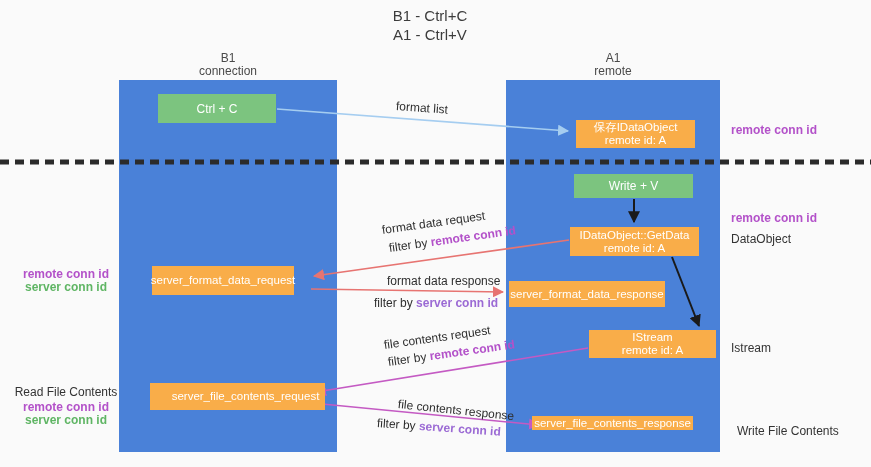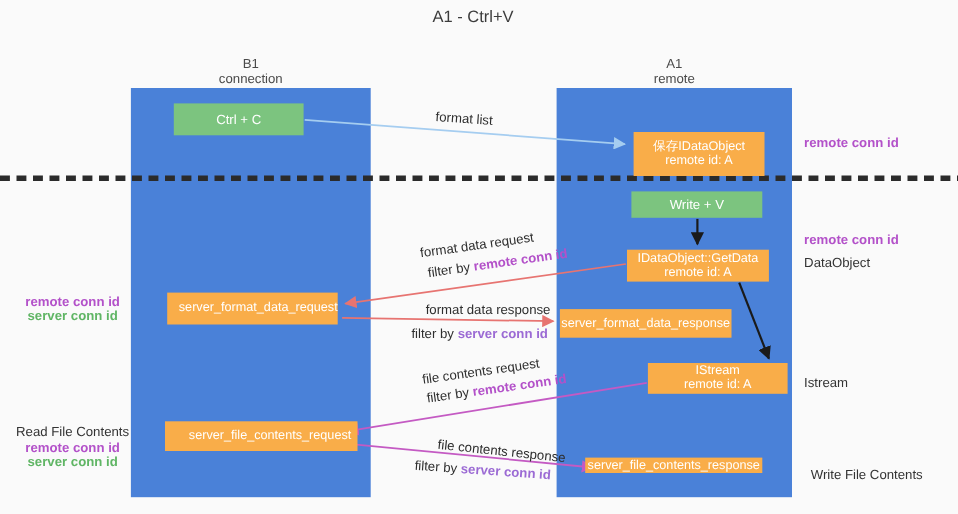--- a/index.html
+++ b/index.html
@@ -29,24 +29,24 @@
   svg.overlay{position:absolute;left:0;top:0;pointer-events:none;}
 
   .box{
     position:absolute;display:flex;flex-direction:column;
     align-items:center;justify-content:center;
     color:#fff;text-align:center;white-space:nowrap;
   }
   .green{background:var(--box-green,#7cc47f);font-size:12px;}
   .orange{background:var(--box-orange,#f9ad49);font-size:11.5px;line-height:13px;}
   #box-ctrl-c{left:158px;top:94px;width:118px;height:29px;}
-  #box-save-ido{left:576px;top:120px;width:119px;height:40px;}
+  #box-save-ido{left:576px;top:120px;width:119px;height:28px;}
   #box-ctrl-v{left:574px;top:174px;width:119px;height:24px;}
   #box-getdata{left:570px;top:227px;width:129px;height:29px;}
-  #box-fmt-req{left:152px;top:266px;width:155px;height:29px;align-items:flex-end;}
+  #box-fmt-req{left:152px;top:266px;width:142px;height:29px;}
   #box-fmt-resp{left:509px;top:281px;width:156px;height:26px;}
   #box-istream{left:589px;top:330px;width:127px;height:28px;}
   #box-file-req{left:150px;top:383px;width:159px;height:27px;padding-left:16px;}
   #box-file-resp{left:532px;top:416px;width:161px;height:14px;}
 
   .alabel{
     position:absolute;font-size:12px;color:#2e2e2e;
     white-space:nowrap;transform-origin:left center;
   }
   .alabel b.remote{color:var(--remote-conn-id,#b351c9);}
@@ -58,20 +58,21 @@
   .leftblock .remote{color:var(--remote-conn-id,#b351c9);font-weight:bold;}
   .leftblock .serverg{color:var(--server-conn-id-green,#5fb564);font-weight:bold;}
   .leftblock .plain{color:#333;}
 </style>
 </head>
 <body>
 
 <div class="canvas">
 
   <div class="title">
+    <div>B1 - Ctrl+C</div>
     <div>A1 - Ctrl+V</div>
   </div>
 
   <div class="colheader left">
     <div>B1</div>
     <div>connection</div>
   </div>
   <div class="colheader right">
     <div>A1</div>
     <div>remote</div>

